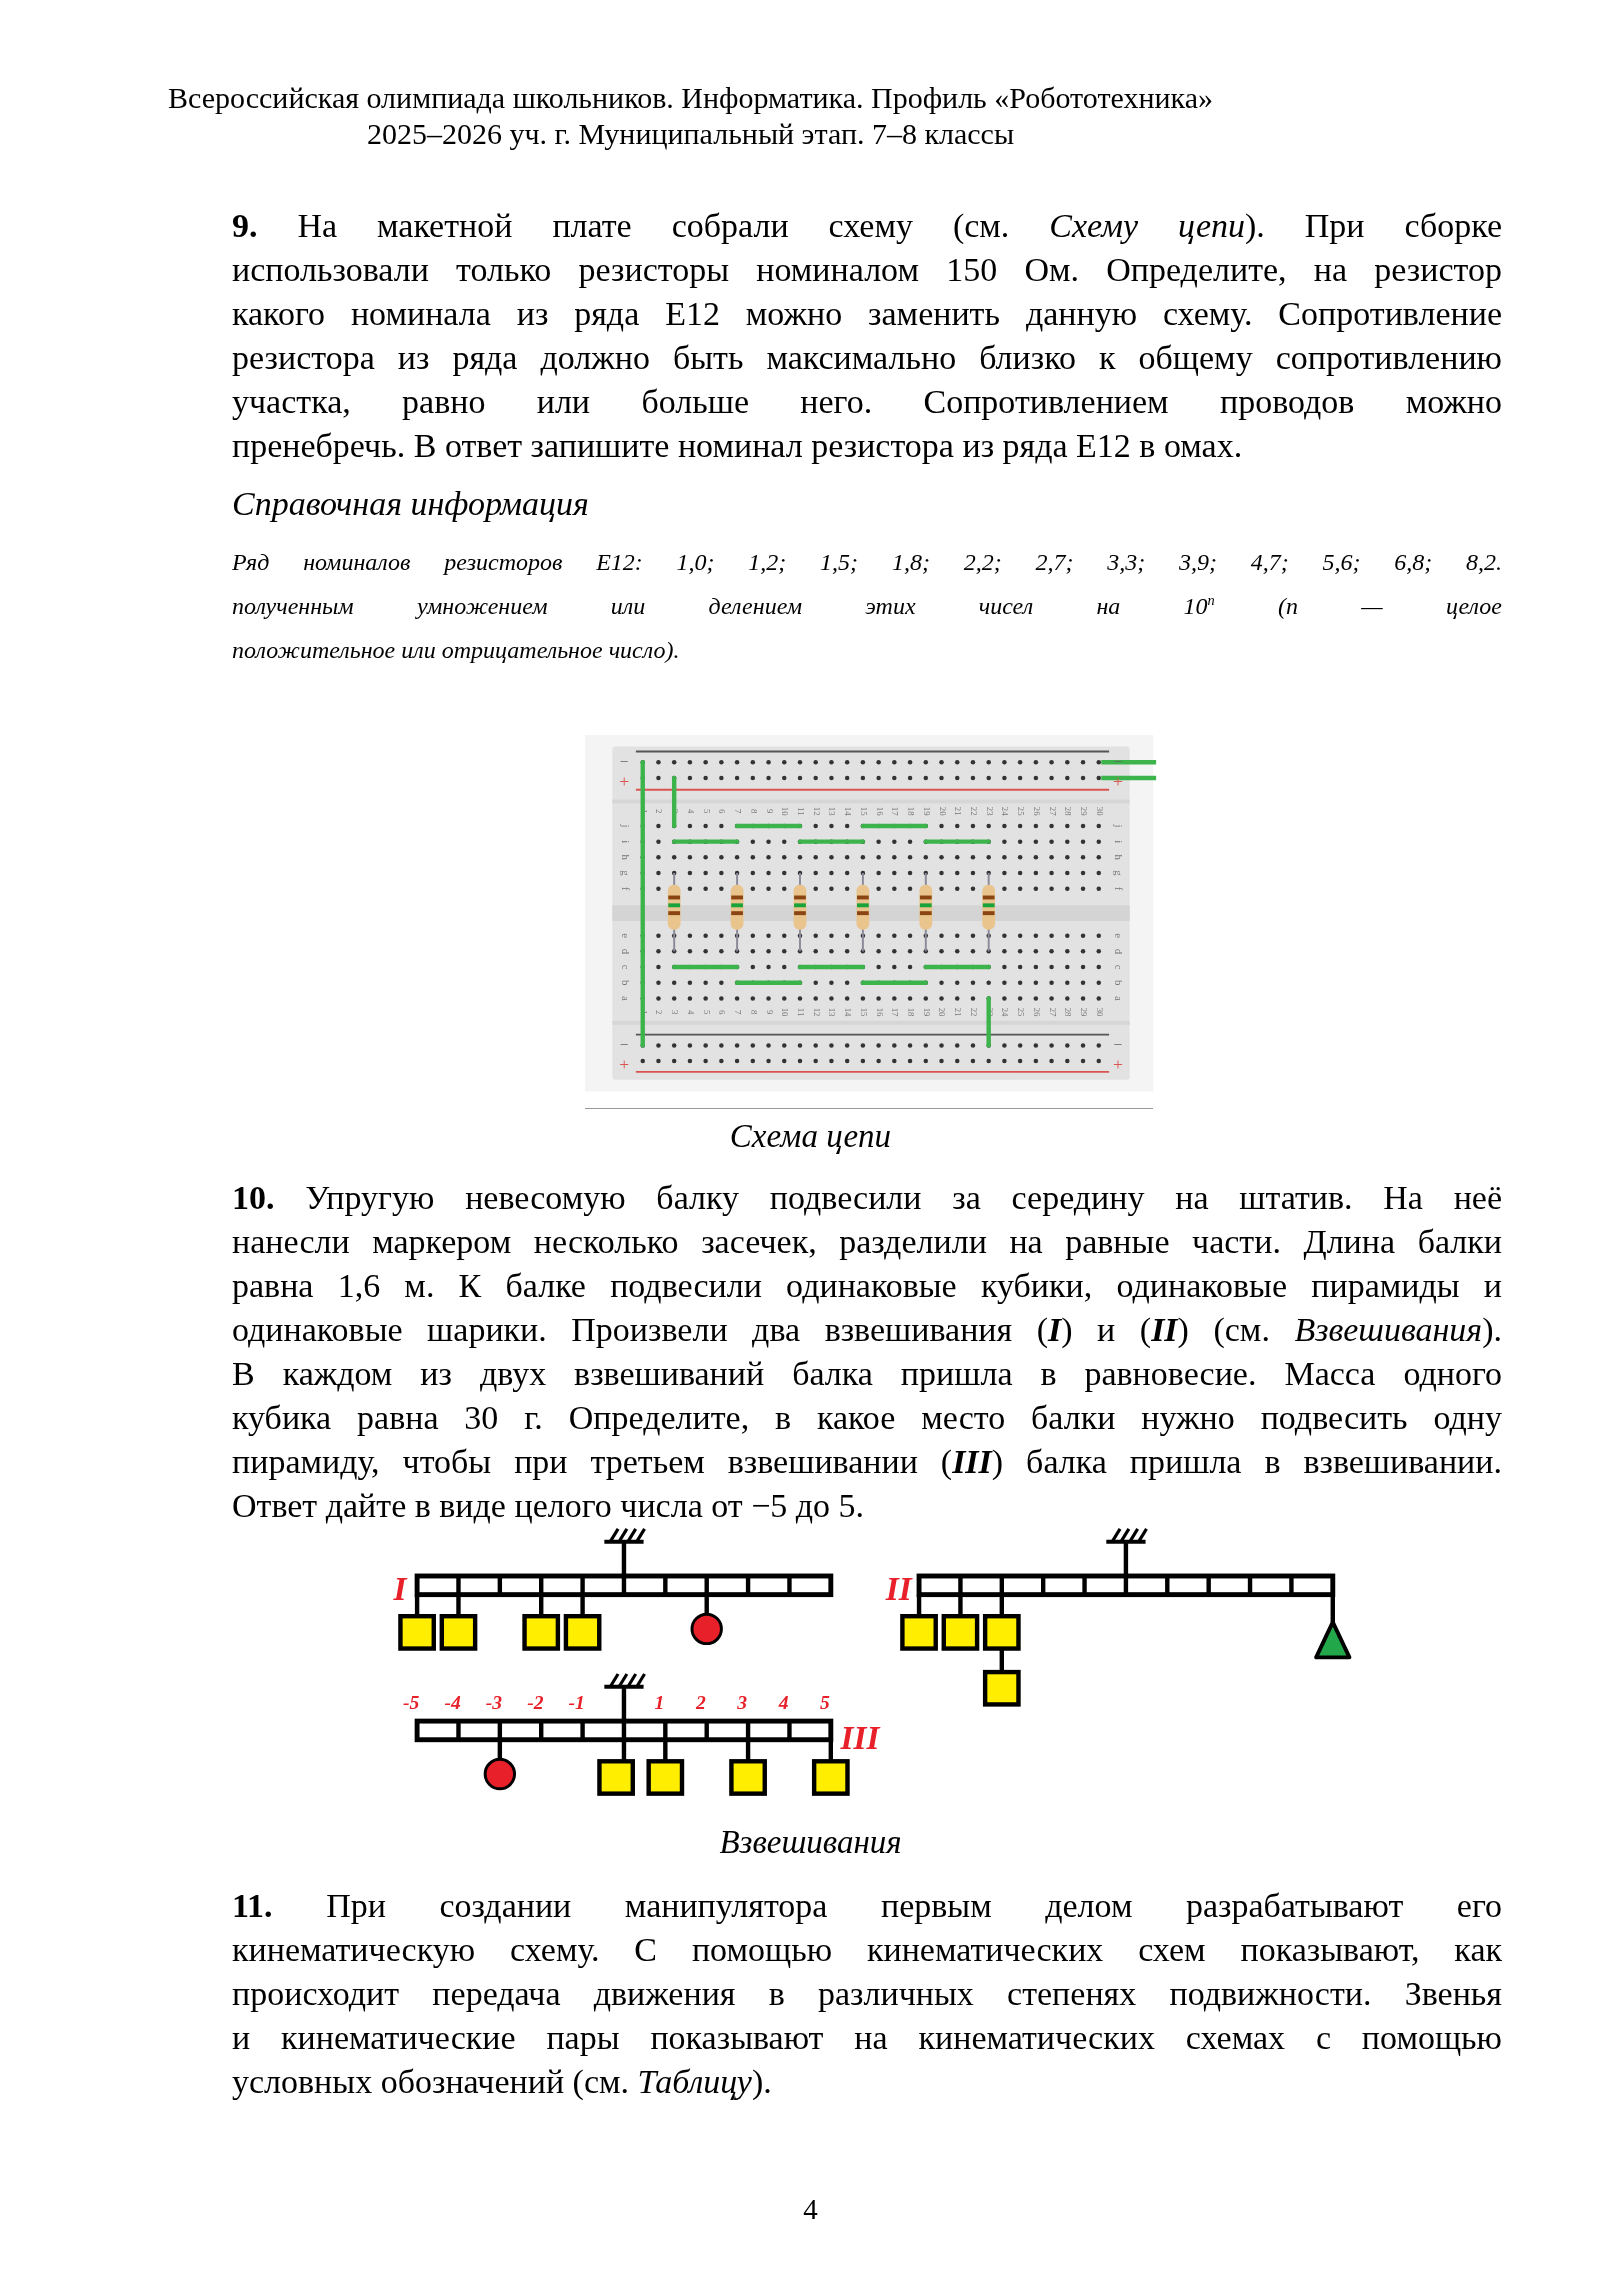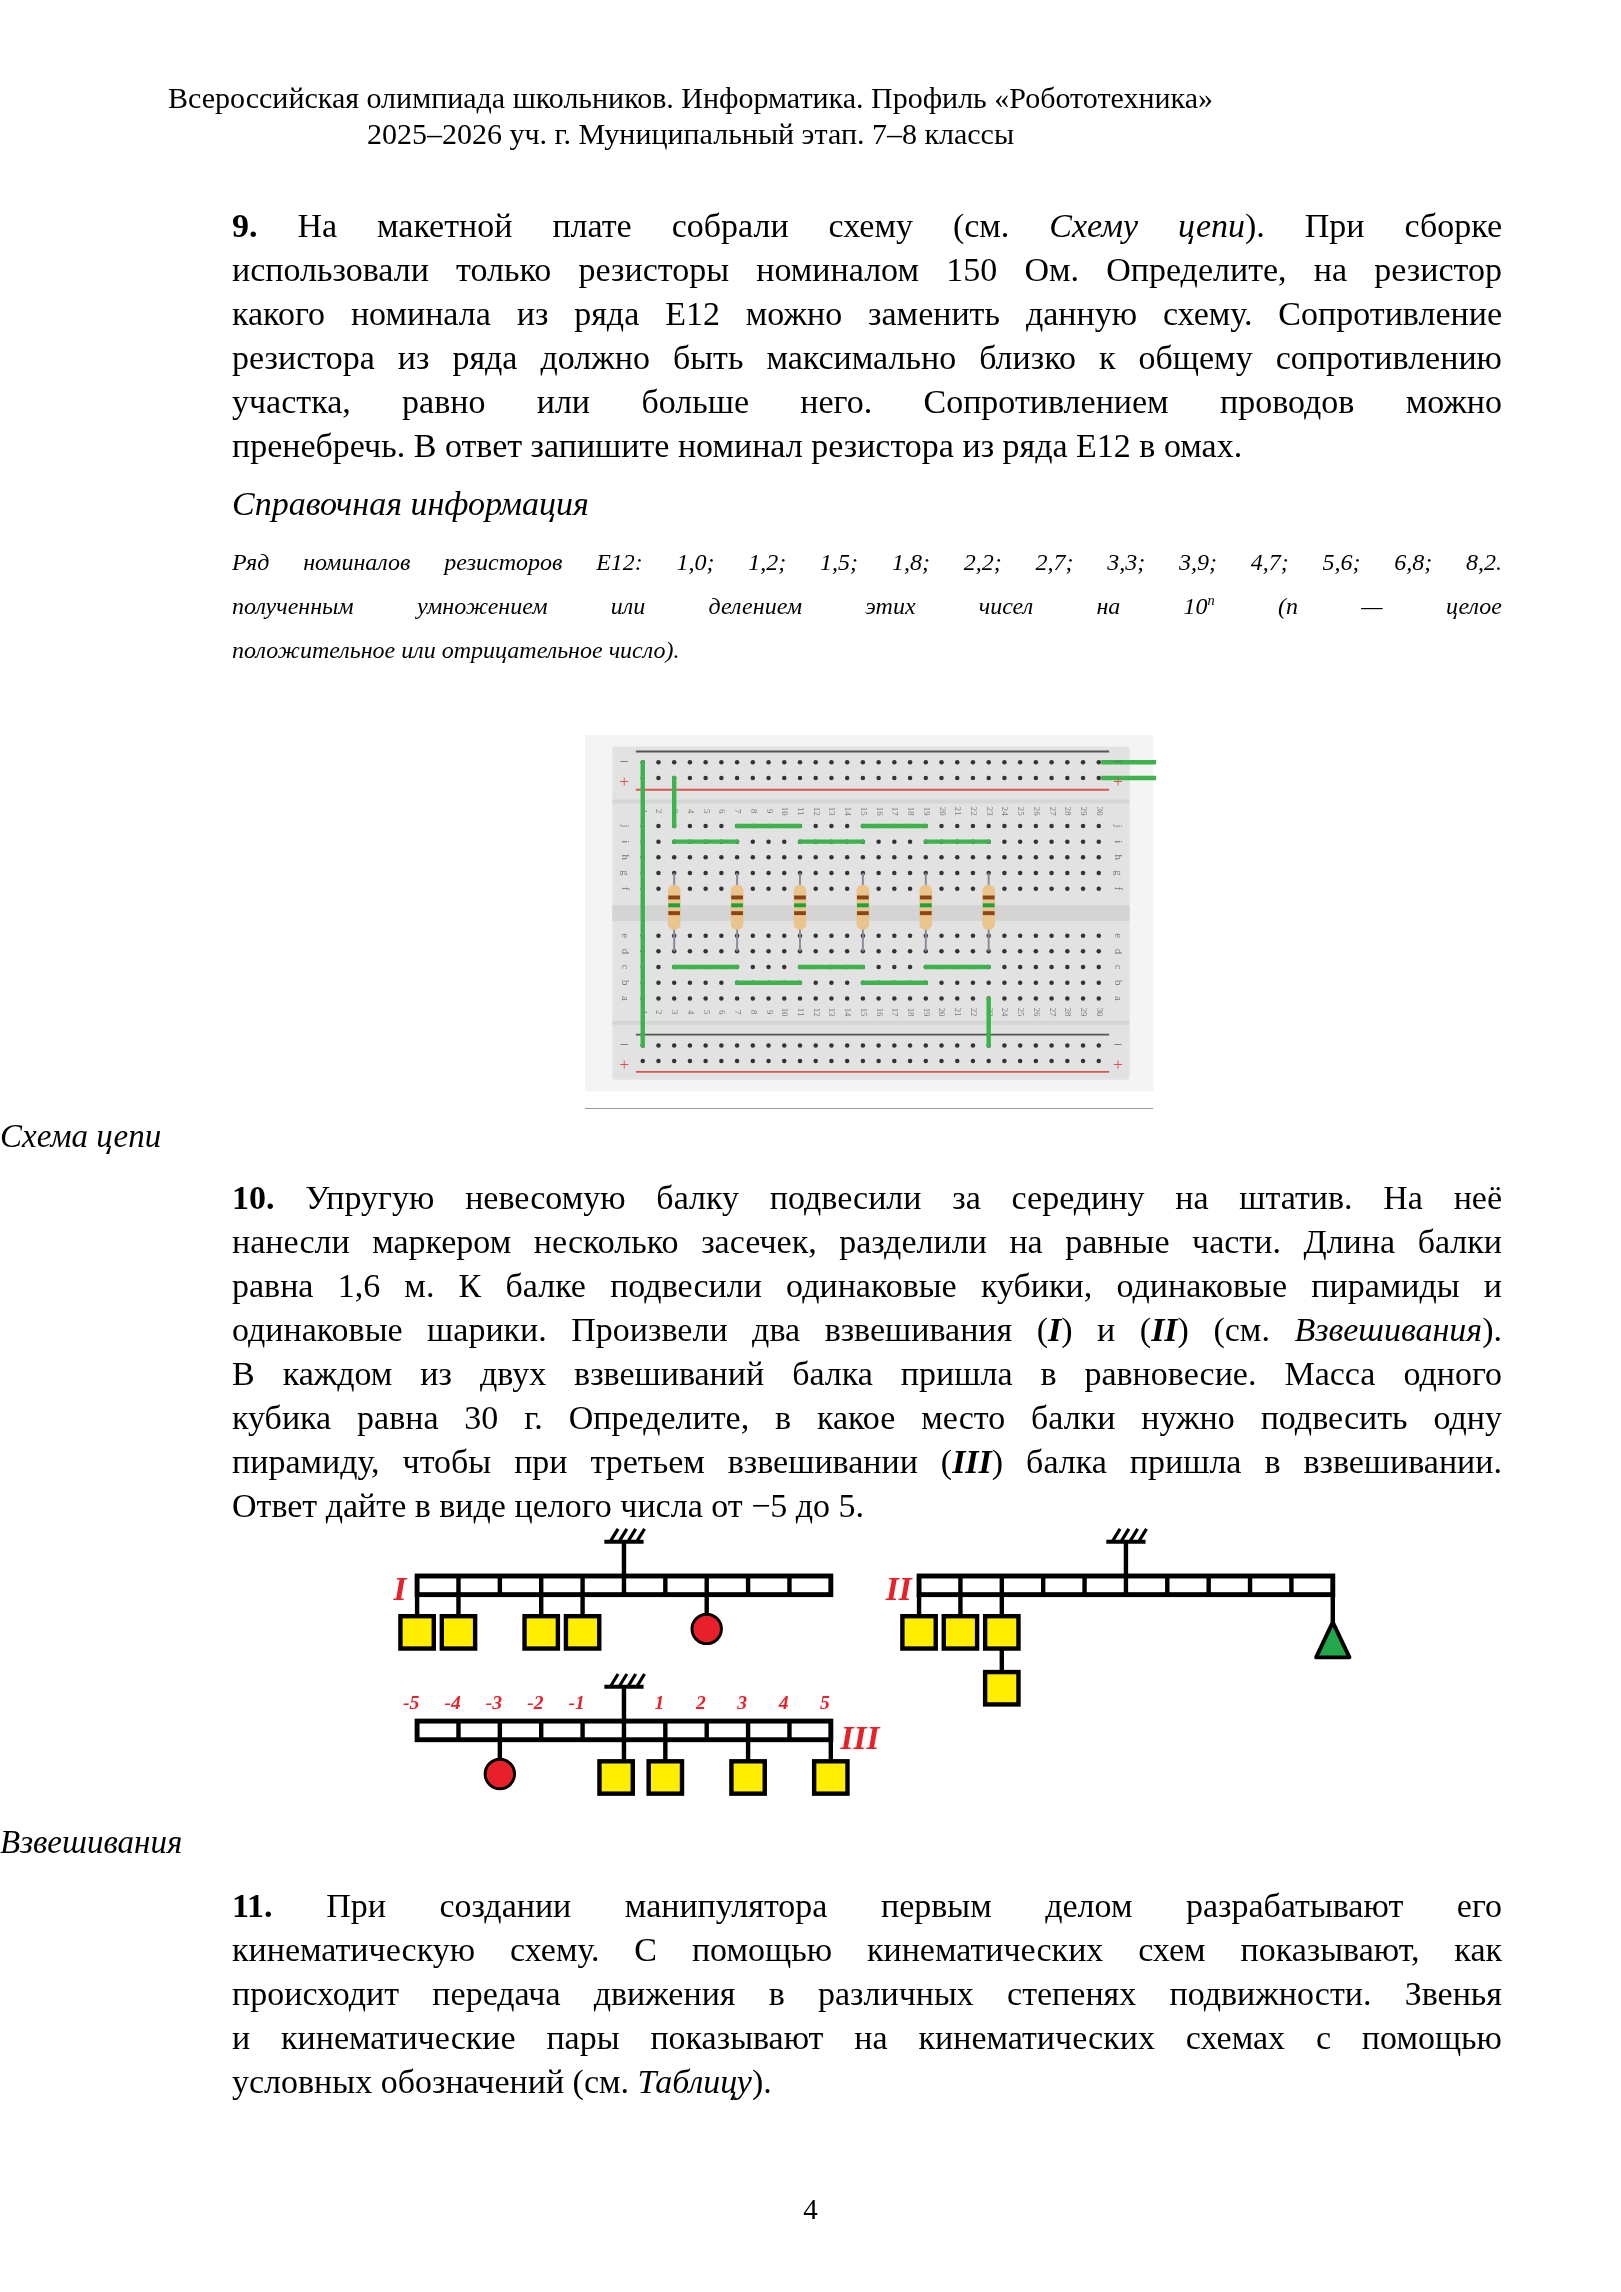--- a/index.html
+++ b/index.html
@@ -9,21 +9,21 @@
     .header { position: absolute; left: 0; width: 1381px; text-align: center; font-size: 30px; line-height: 36px; }
     .para { position: absolute; left: 232px; width: 1270px; font-size: 34px; line-height: 44px; text-align: justify; }
     .para .line { display: block; text-align: justify; text-align-last: justify; white-space: nowrap; height: 44px; }
     .para .line.last { text-align-last: left; }
     .para b { font-weight: bold; }
     .para i { font-style: italic; }
     .ref-title { position: absolute; left: 232px; font-size: 34px; font-style: italic; line-height: 44px; }
     .ref { position: absolute; left: 232px; width: 1270px; font-size: 24px; font-style: italic; line-height: 44px; }
     .ref .line { display: block; text-align: justify; text-align-last: justify; white-space: nowrap; height: 44px; }
     .ref .line.last { text-align-last: left; }
-    .caption { position: absolute; left: 0; width: 1621px; text-align: left; font-style: italic; font-size: 33px; line-height: 39px; }
+    .caption { position: absolute; left: 0; width: 1621px; text-align: center; font-style: italic; font-size: 33px; line-height: 39px; }
     .pagenum { position: absolute; left: 0; width: 1621px; text-align: center; font-size: 29px; top: 2193px; }
     sup { font-size: 60%; vertical-align: super; line-height: 0; }
     svg text { font-family: "Liberation Serif", "DejaVu Serif", serif; }
   </style>
 </head>
 <body>
 
 <div class="header" style="top:80px;">
   <div>Всероссийская олимпиада школьников. Информатика. Профиль «Робототехника»</div>
   <div>2025–2026 уч. г. Муниципальный этап. 7–8 классы</div>

